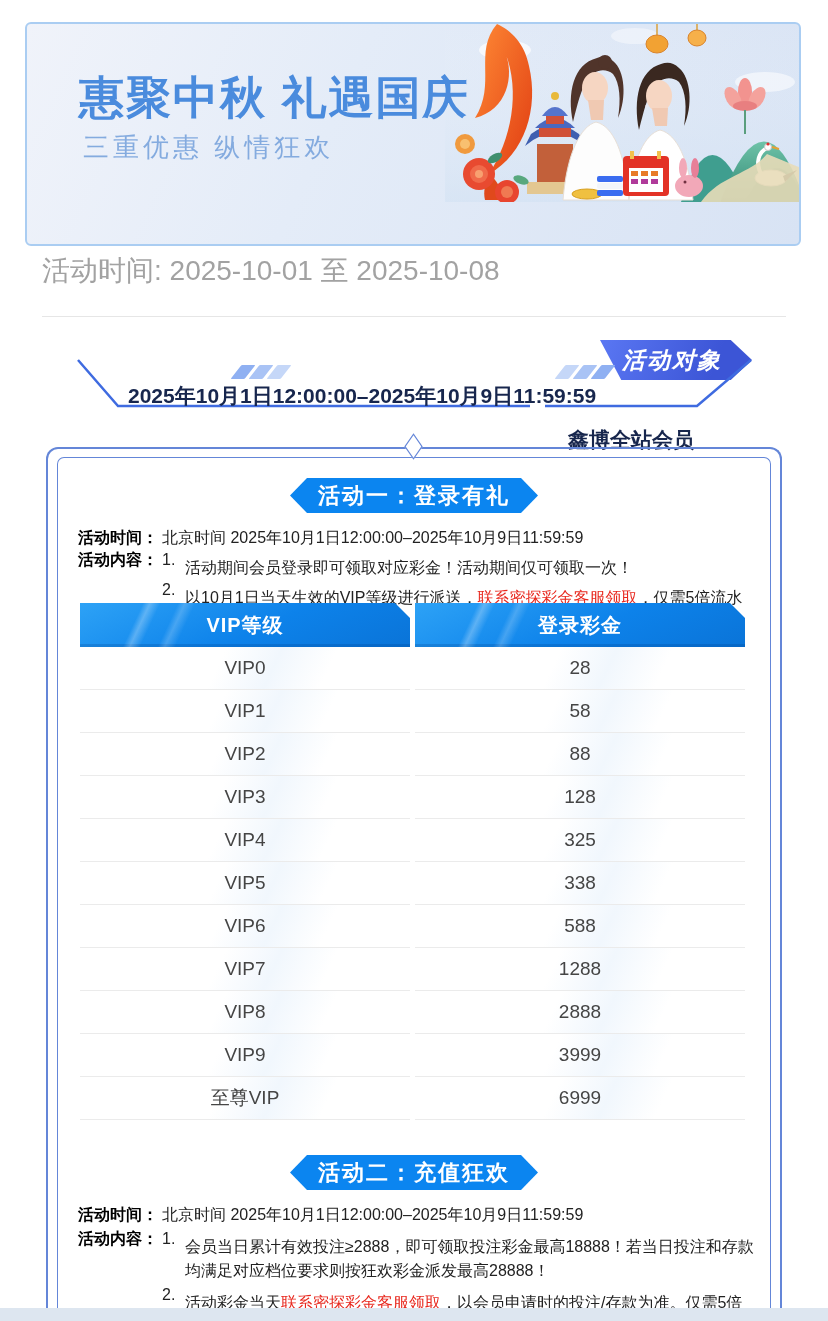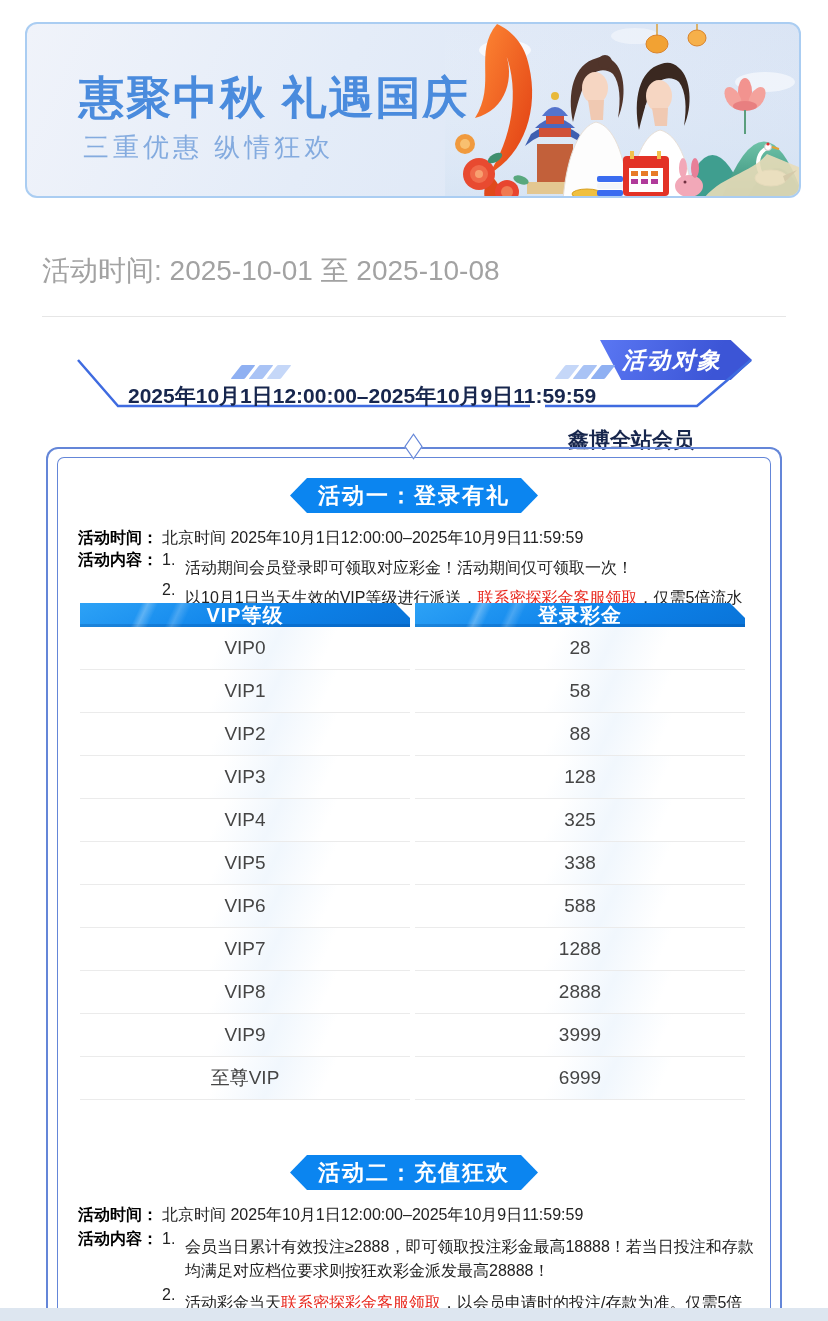--- a/index.html
+++ b/index.html
@@ -1,22 +1,22 @@
 <!DOCTYPE html>
 <html><head>
 <meta charset="utf-8">
 <style>
   * { margin:0; padding:0; box-sizing:border-box; }
   html,body { width:828px; height:1321px; overflow:hidden; background:#fff;
     font-family:"Liberation Sans","DejaVu Sans",sans-serif; }
   .stage { position:relative; width:828px; height:1321px; background:#fff; overflow:hidden; }
 
   
-  .banner { position:absolute; left:25px; top:22px; width:776px; height:176px;
-    border:2px solid #aacdf2; border-radius:12px; overflow:hidden;
+  .banner { position:absolute; left:25px; top:22px; width:776px; height:224px;
+    border:2px solid #aacdf2; border-radius:6px; overflow:hidden;
     background:linear-gradient(115deg,#f0f3fa 0%,#e4ecf8 40%,#d8e3f4 100%); }
   .banner-title { position:absolute; left:52px; top:44px; font-size:45px; font-weight:bold;
     color:#4a8bdd; letter-spacing:2px; white-space:nowrap; }
   .banner-subtitle { position:absolute; left:56px; top:106px; font-size:26px;
     color:#84abdf; letter-spacing:4px; white-space:nowrap; }
   .banner-illu { position:absolute; right:-2px; top:-2px; width:356px; height:180px; }
 
   
   .date-line { position:absolute; left:42px; top:252px; font-size:28px; color:#a2a2a2; white-space:nowrap; }
   .divider { position:absolute; left:42px; top:316px; width:744px; border-top:1px solid #e6e6e6; }
@@ -59,21 +59,21 @@
   .act-row { display:flex; align-items:flex-start; }
   .act-label { width:84px; flex-shrink:0; font-weight:bold; color:#000; white-space:nowrap; }
   .act-content { flex:1; }
   .item { display:flex; }
   .inum { width:23px; flex-shrink:0; }
   .itext { flex:1;margin-top:8px; }
   .red { color:#e8281e; font-weight:normal; }
 
   
   .vip-table { position:absolute; left:80px; top:603px; width:665px; }
-  .thead { display:flex; gap:5px; height:24px; }
+  .thead { display:flex; gap:5px; height:44px; }
   .hcell { flex:1; position:relative; display:flex; align-items:center; justify-content:center;
     color:#fff; font-size:20px; font-weight:bold; letter-spacing:1px;
     background:linear-gradient(155deg,#2da2f6 0%,#0d82ea 55%,#0a74d8 100%);
     clip-path:polygon(0 0,calc(100% - 15px) 0,100% 15px,100% 100%,0 100%);
     box-shadow:inset 0 -3px 0 rgba(0,60,130,.22); }
   .hcell::after { content:""; position:absolute; inset:0; pointer-events:none;
     background:linear-gradient(115deg,transparent 18%,rgba(255,255,255,.28) 20%,transparent 23%,
       transparent 28%,rgba(255,255,255,.2) 30%,transparent 33%); }
   .tbody .trow { display:flex; gap:5px; height:43px; }
   .tcell { flex:1; display:flex; align-items:center; justify-content:center;

